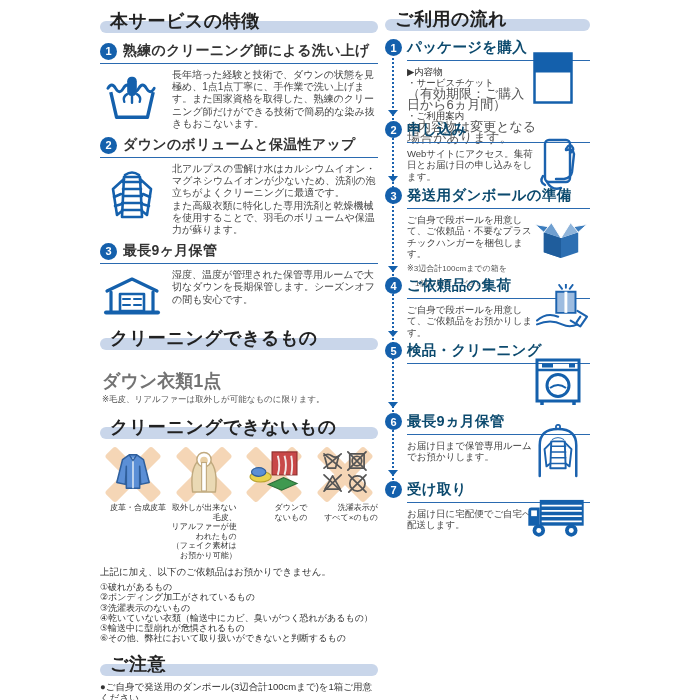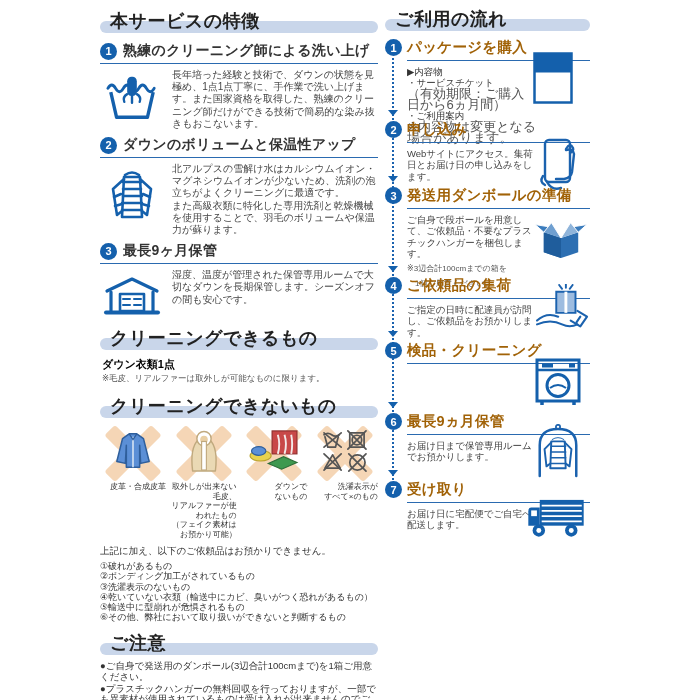--- a/index.html
+++ b/index.html
@@ -16,21 +16,21 @@
   
   .titlerow{position:relative;display:flex;align-items:center;gap:6px;border-bottom:1.5px solid #2a6ab0;padding-bottom:3px;}
   .num{flex:0 0 17px;width:17px;height:17px;border-radius:50%;background:#1460ac;color:#fff;font-size:11px;font-weight:700;display:flex;align-items:center;justify-content:center;z-index:1;}
   .ttl{font-size:14px;font-weight:700;color:#333;letter-spacing:.3px;}
 
   .feat-body{display:flex;gap:8px;margin-top:5px;}
   .feat-icon{flex:0 0 64px;display:flex;justify-content:center;align-items:flex-start;padding-top:6px;}
   .body-text{font-size:10px;line-height:12.2px;color:#444;}
   .pre{white-space:pre-line;}
 
-  .can-item{font-size:11px;font-weight:700;color:#000000;margin:6px 0 1px 2px;}
+  .can-item{font-size:18px;font-weight:700;color:#737373;margin:18px 0 1px 2px;}
   .small-note{font-size:8.5px;color:#555;margin-left:2px;}
 
   
   .ng-row{display:flex;justify-content:space-between;margin-top:8px;}
   .ng-cell{width:66px;text-align:right;}
   .xwrap{position:relative;width:58px;height:52px;margin:0 auto;}
   .xbar{position:absolute;left:-4px;top:19px;width:66px;height:15px;background:#f5d6b6;border-radius:3px;}
   .xbar.a{transform:rotate(45deg);}
   .xbar.b{transform:rotate(-45deg);}
   .xicon{position:absolute;left:50%;top:50%;transform:translate(-50%,-50%);}
@@ -43,21 +43,21 @@
   .bullets{margin-top:5px;}
   .bullet{font-size:9.5px;line-height:10.5px;color:#333;margin-bottom:1.5px;}
 
   .mt2{margin-top:2px;}.mt6{margin-top:6px;}.mt8{margin-top:8px;}
 
   
   .rail{position:absolute;left:7px;top:52px;height:434px;border-left:2px dotted #1b62ae;}
   .arrow{position:absolute;left:3px;width:0;height:0;border-left:5px solid transparent;border-right:5px solid transparent;border-top:6px solid #1460ac;}
   .step{position:absolute;left:0;right:0;}
   .step .num{position:absolute;left:0;top:1px;}
-  .step-title{margin-left:22px;border-bottom:1.5px solid #2a6ab0;padding-bottom:3px;font-size:14.5px;font-weight:700;color:#a16207;letter-spacing:.3px;}
+  .step-title{margin-left:22px;border-bottom:1.5px solid #2a6ab0;padding-bottom:3px;font-size:14.5px;font-weight:700;color:#0c4a6e;letter-spacing:.3px;}
   .step-body{margin:5px 0 0 22px;width:130px;font-size:9.5px;line-height:11.3px;color:#444;}
   .step-note{margin:2px 0 0 22px;width:130px;font-size:8px;line-height:15px;color:#555;}
   .s1line{font-size:9.5px;line-height:11px;color:#333;}
   .s1line.xs{font-size:13px;color:#555;}
   .step-icon{position:absolute;left:148px;}
 </style>
 </head>
 <body>
 
 <div class="page">
@@ -304,21 +304,21 @@
           <path d="M47 17 L56 9 L37 12 Z" fill="#3b7cbd" stroke="#fff" stroke-width="1"></path>
           <path d="M11 17 L19 7 L29 23" fill="#6f9fd0" stroke="#fff" stroke-width="1"></path>
           <path d="M47 17 L39 7 L29 23" fill="#8fb4da" stroke="#fff" stroke-width="1"></path>
         </svg>
       </span>
     </div>
 
     <div class="step" style="top:270px">
       <span class="num">4</span>
       <div class="step-title">ご依頼品の集荷</div>
-      <div class="step-body">ご指定の日時に配達員が訪問し、ご依頼品をお預かりします。</div>
+      <div class="step-body">ご自身で段ボールを用意して、ご依頼品をお預かりします。</div>
       <span class="step-icon" style="top:8px">
         <svg width="60" height="50" viewBox="0 0 62 52">
           <path d="M24 8 L44 8 L44 30 L24 30 Z" fill="#9dbce0" stroke="#1b62ae" stroke-width="2"></path>
           <path d="M34 8 V30" stroke="#fff" stroke-width="3"></path>
           <path d="M30 5 L27 1 M34 4 V0 M38 5 L41 1" stroke="#1b62ae" stroke-width="2" stroke-linecap="round"></path>
           <g fill="none" stroke="#1b62ae" stroke-width="2.2" stroke-linecap="round" stroke-linejoin="round">
             <path d="M4 38 q10 -9 22 -4"></path>
             <path d="M4 42 q14 -6 26 0 q8 4 16 0"></path>
             <path d="M46 28 l10 6 -7 10 -10 -6"></path>
             <path d="M49 34 l-4 6"></path>

